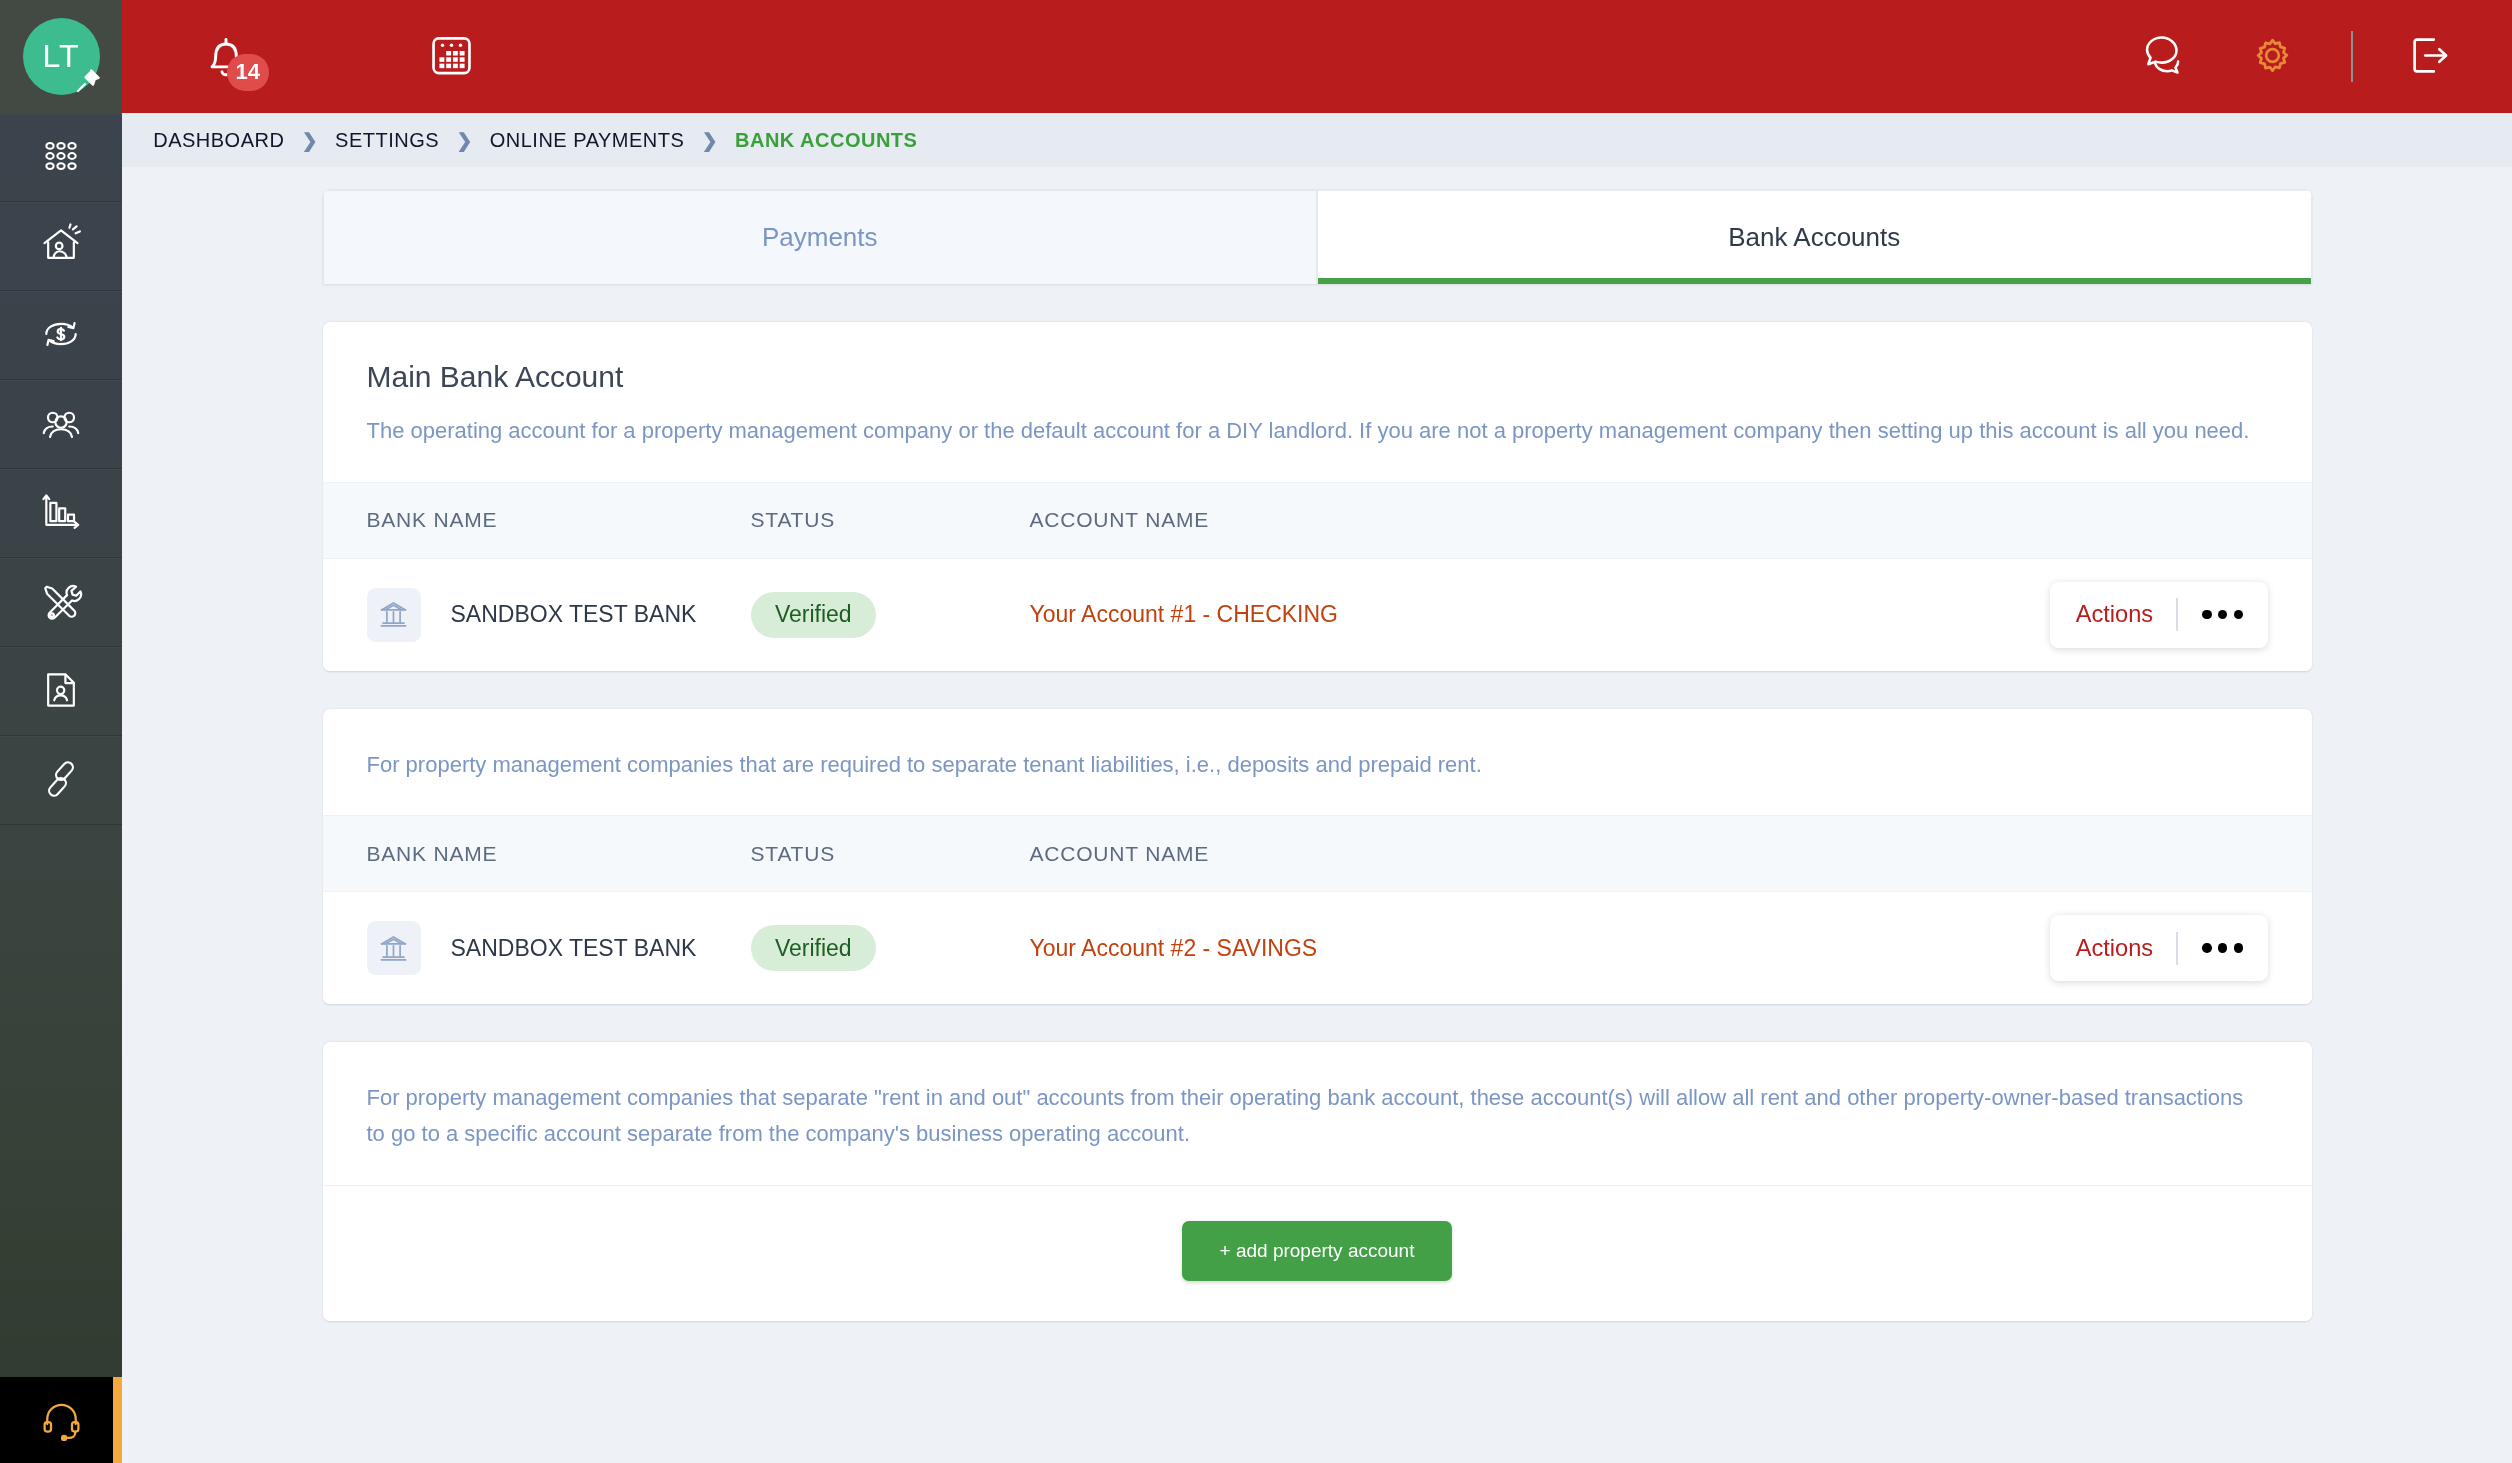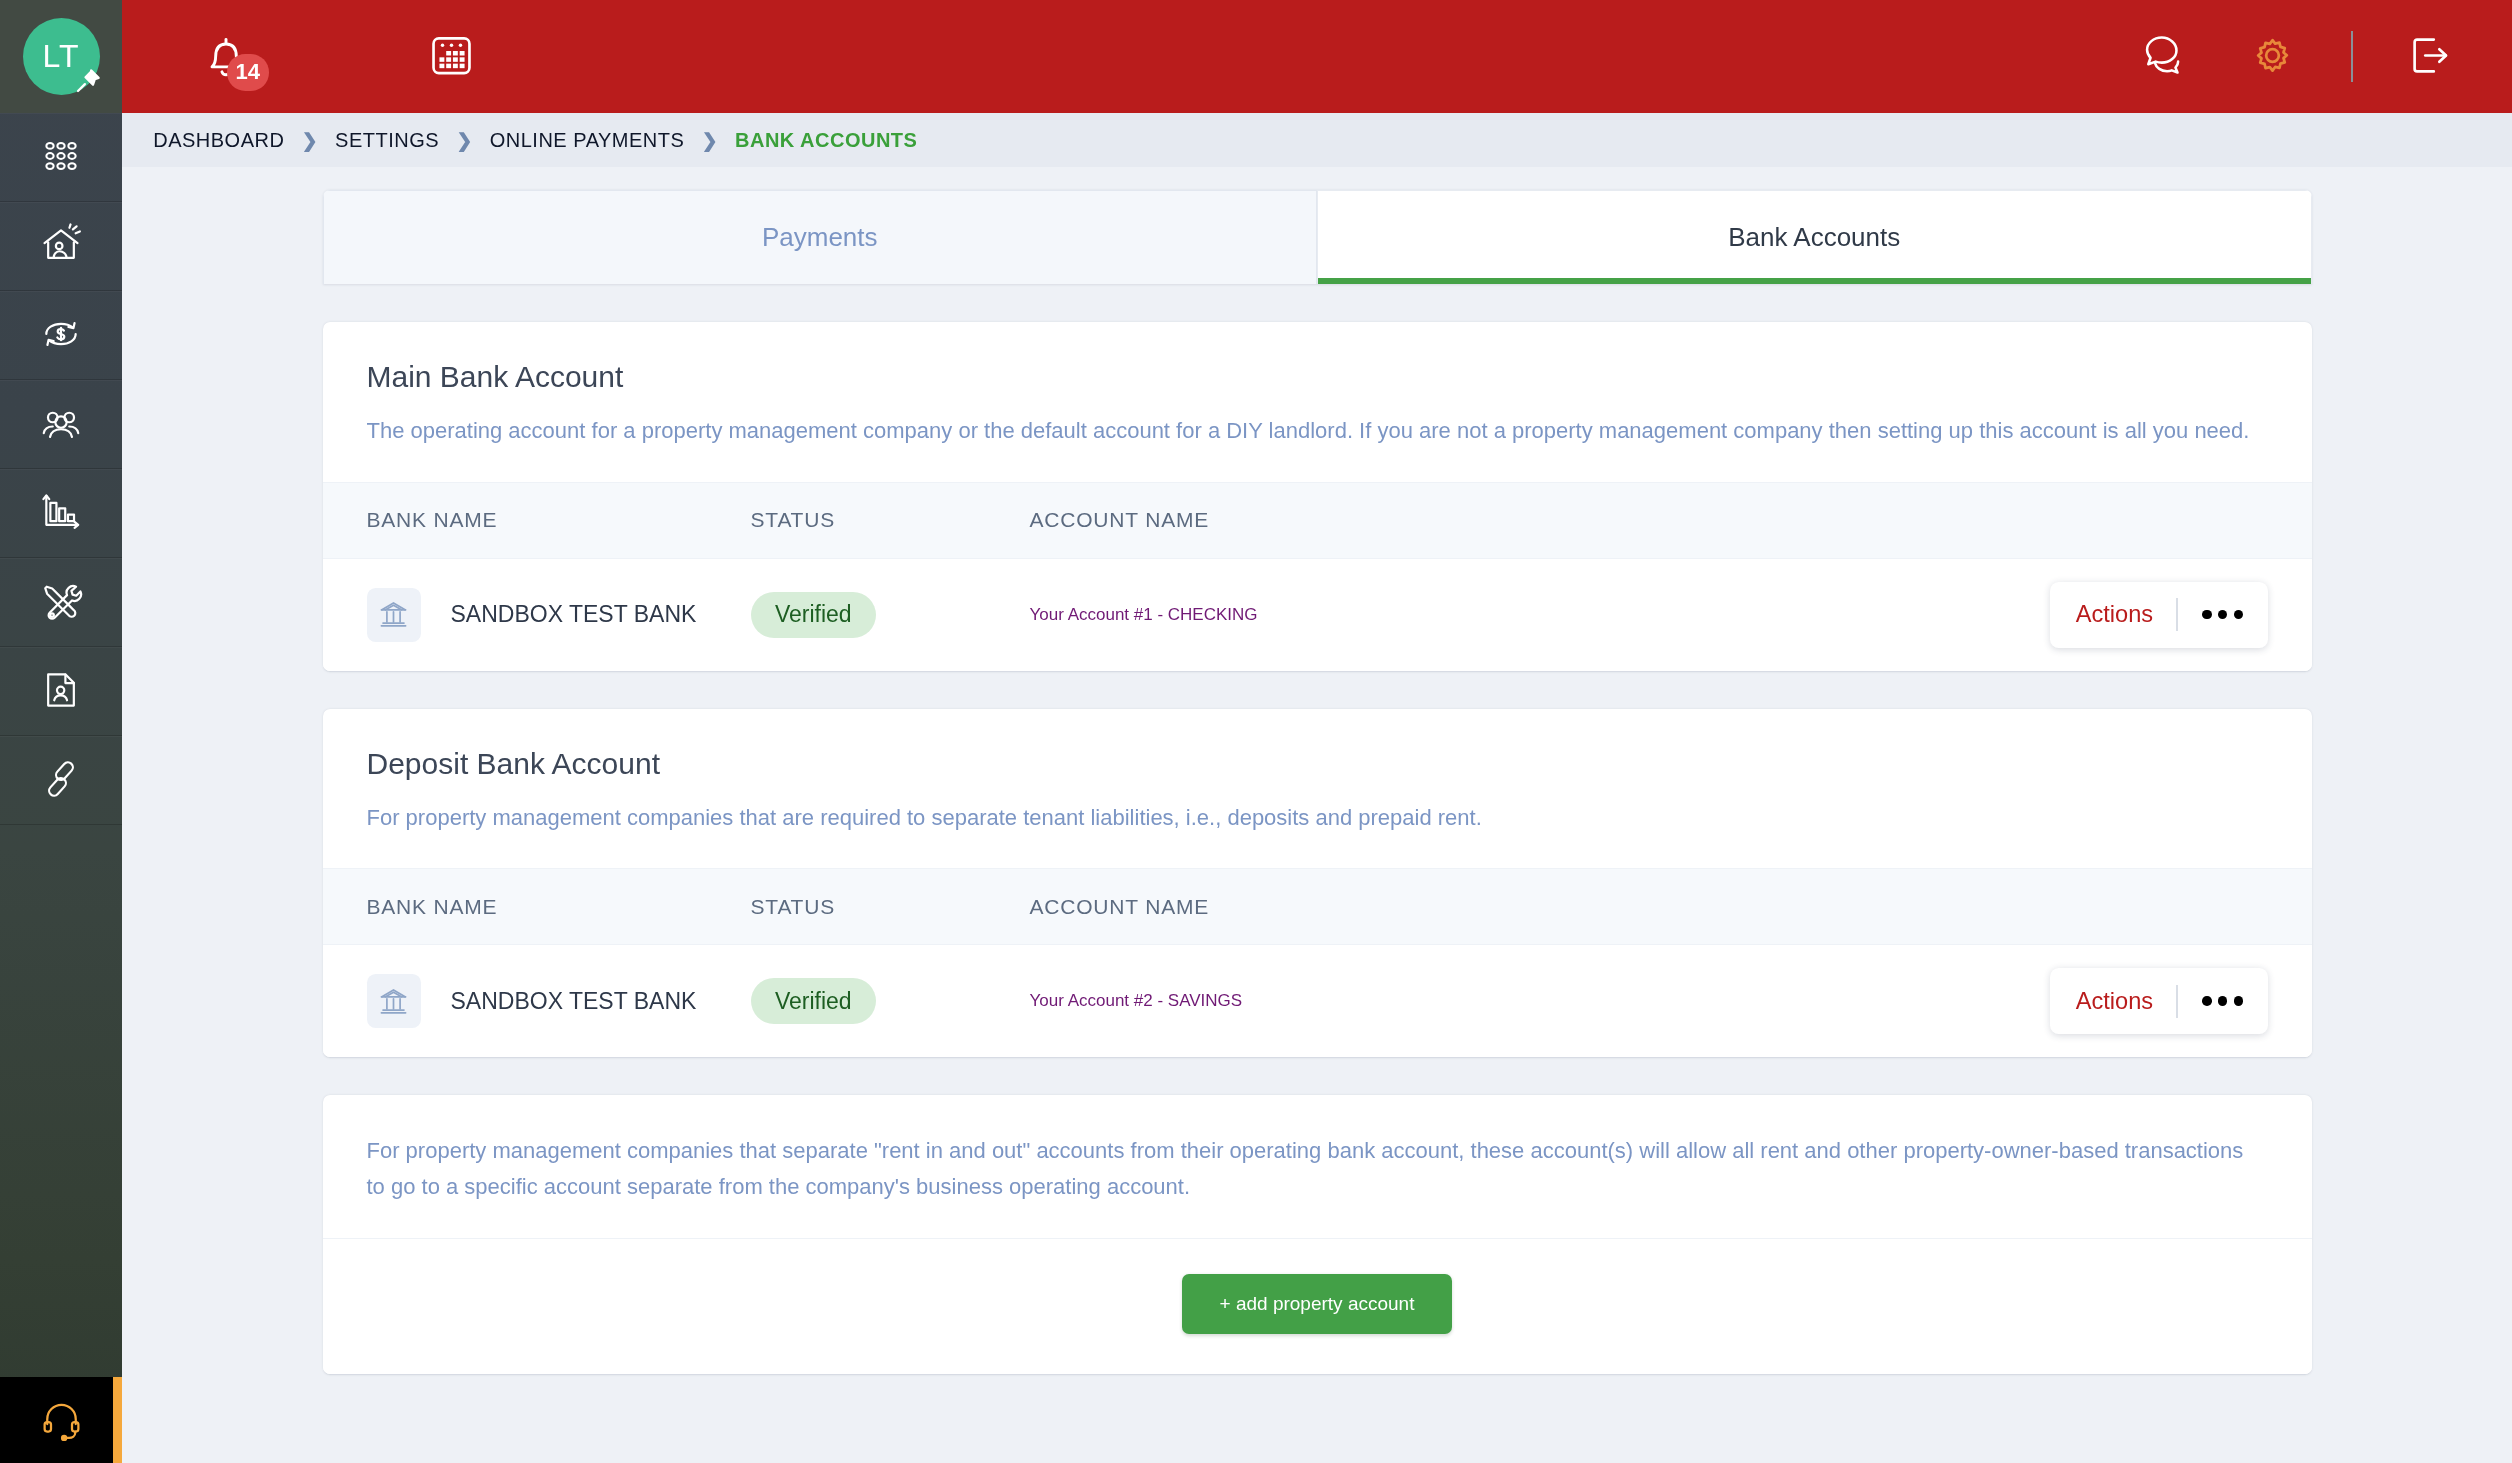--- a/index.html
+++ b/index.html
@@ -163,21 +163,21 @@
   }
   .bank-icon svg { width: 33px; height: 33px; }
   .bank-name { font-size: 23px; color: #2e3849; }
   .status-cell { width: 279px; }
   .badge {
     display: inline-flex; align-items: center; justify-content: center;
     background: #d7edd8; color: #1d5e22;
     font-size: 23px; border-radius: 23px;
     padding: 9.6px 24.4px;
   }
-  .account-cell { flex: 1 1 auto; font-size: 17px; color: #701a75; }
+  .account-cell { flex: 1 1 auto; font-size: 23px; color: #c2410c; }
 
   .actions-btn {
     position: absolute; right: 44px; top: 50%; transform: translateY(-50%);
     background: #ffffff; border-radius: 8.7px;
     box-shadow: 0 1.7px 7px rgba(30,45,75,.16);
     height: 66px; display: flex; align-items: center;
   }
   .actions-label { font-size: 23.6px; color: #b91c1c; padding: 0 23px 0 26px; }
   .actions-sep { width: 1.7px; height: 33px; background: #d9dee6; }
   .actions-dots { padding: 0 24.4px; display: flex; gap: 6.1px; align-items: center; }
@@ -451,21 +451,20 @@
               <i class="dot"></i>
                 <i class="dot"></i>
                 <i class="dot"></i>
             </span>
           </span>
         </div>
       </div>
 
       <div class="card">
         <div class="card-head">
-          <div class="card-title">Deposit Bank Account</div>
           <div class="card-desc">For property management companies that are required to separate tenant liabilities, i.e., deposits and prepaid rent.</div>
         </div>
         <div class="table-head">
           <span class="th col-bank">BANK NAME</span>
           <span class="th col-status">STATUS</span>
           <span class="th col-account">ACCOUNT NAME</span>
         </div>
         <div class="table-row">
           <span class="bank-cell">
             <span class="bank-icon">

